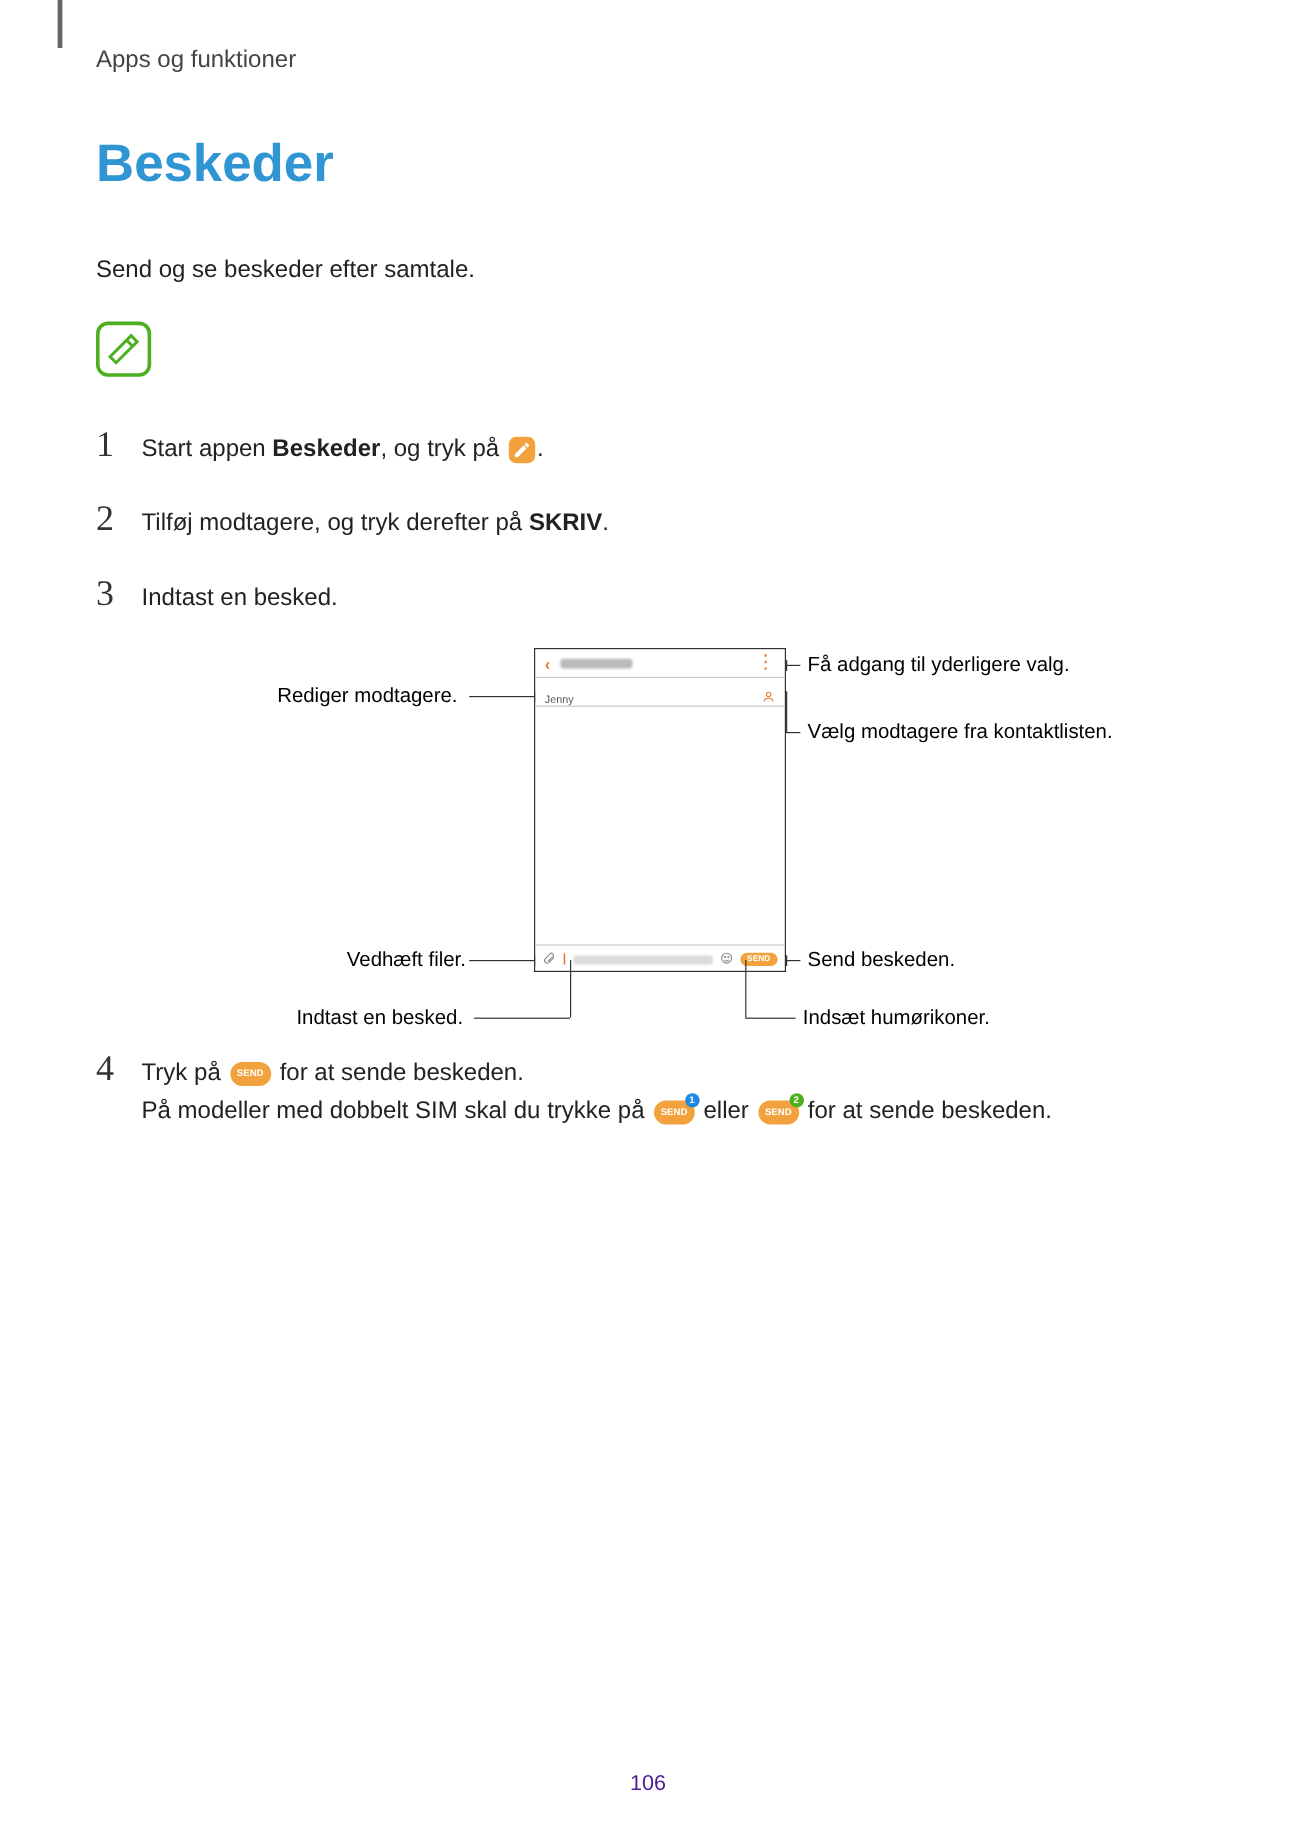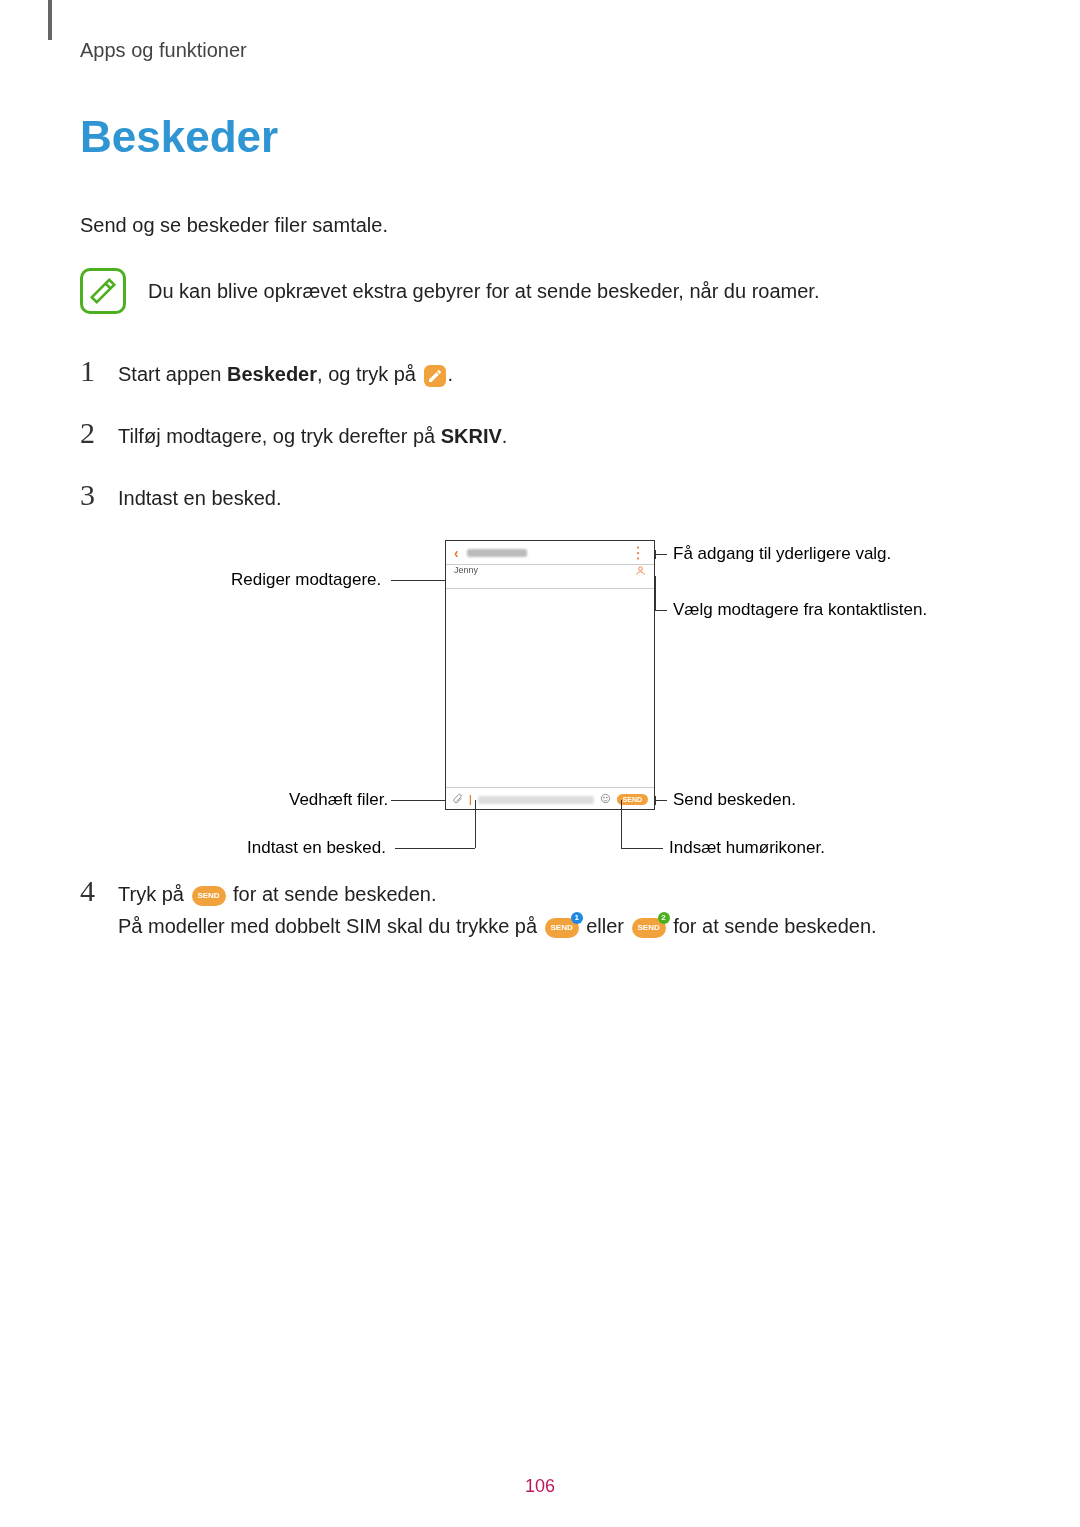--- a/index.html
+++ b/index.html
@@ -159,21 +159,21 @@
     background: #bbb;
     border-radius: 2px;
     filter: blur(1px);
     max-width: 60px;
   }
   .ph-menu { color: #e77a36; font-size: 16px; line-height: 12px; }
   .phone-recipient {
     height: 24px;
     border-bottom: 1px solid #ccc;
     display: flex;
-    align-items: flex-start;
+    align-items: flex-end;
     padding: 0 8px;
     font-size: 9px;
     color: #555;
     justify-content: space-between;
   }
   .ph-contact { color: #e77a36; }
   .phone-body { height: 198px; }
   .phone-input {
     height: 24px;
     border-top: 1px solid #ccc;
@@ -219,44 +219,43 @@
     background: #333;
   }
 
   .page-num {
     position: absolute;
     bottom: 30px;
     left: 0;
     right: 0;
     text-align: center;
     font-size: 18px;
-    color: #be185d;
+    color: #4c1d95;
   }
 </style>
 </head>
 <body>
 
 <div class="page-border"></div>
 
 <div class="content">
   <div class="chapter">Apps og funktioner</div>
 
   <div class="h1">Beskeder</div>
 
-  <div class="p">Send og se beskeder filer samtale.</div>
+  <div class="p">Send og se beskeder efter samtale.</div>
 
 
   <div class="note-row">
     <div class="note-icon">
       <svg viewBox="0 0 24 24" fill="none" stroke="currentColor" stroke-width="2">
         <path d="M3 17l4 4L21 7l-4-4L3 17z"></path>
         <path d="M14 6l4 4"></path>
       </svg>
     </div>
-    <div class="note-text">Du kan blive opkrævet ekstra gebyrer for at sende beskeder, når du roamer.</div>
   </div>
 
   <ol class="steps">
     <li>
       <span class="step-num">1</span>
       <span class="step-body">
         <span>Start appen </span><b>Beskeder</b><span>, og tryk på </span>
         <span class="inline-icon compose">
           <svg viewBox="0 0 24 24" fill="currentColor">
               <path d="M3 17.25V21h3.75L17.81 9.94l-3.75-3.75L3 17.25zM20.71 7.04a1 1 0 000-1.41l-2.34-2.34a1 1 0 00-1.41 0l-1.83 1.83 3.75 3.75 1.83-1.83z"></path>

